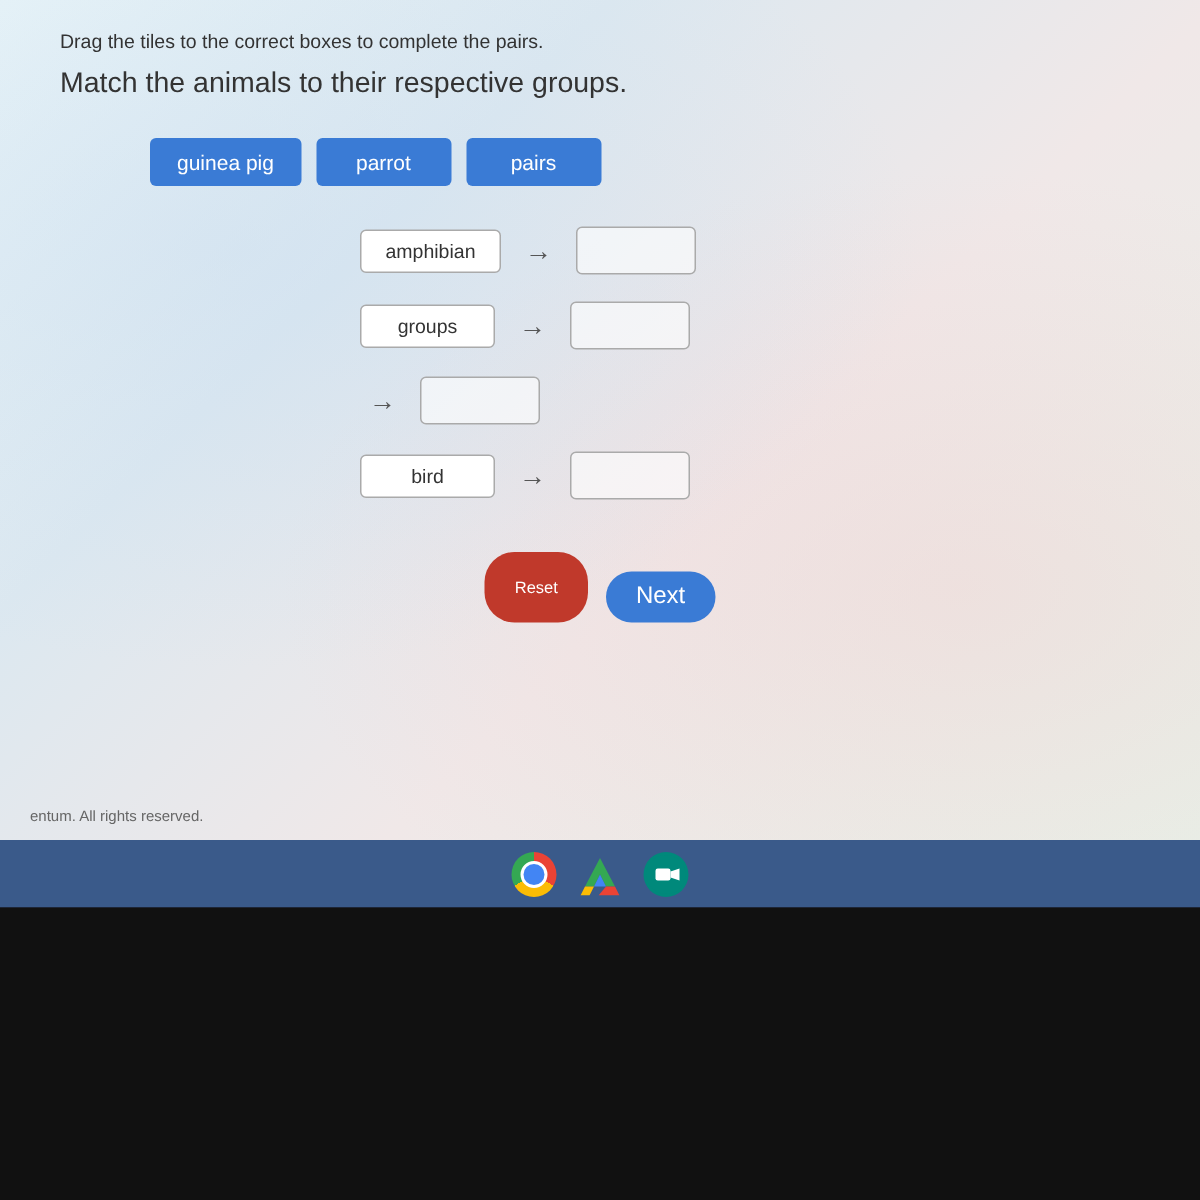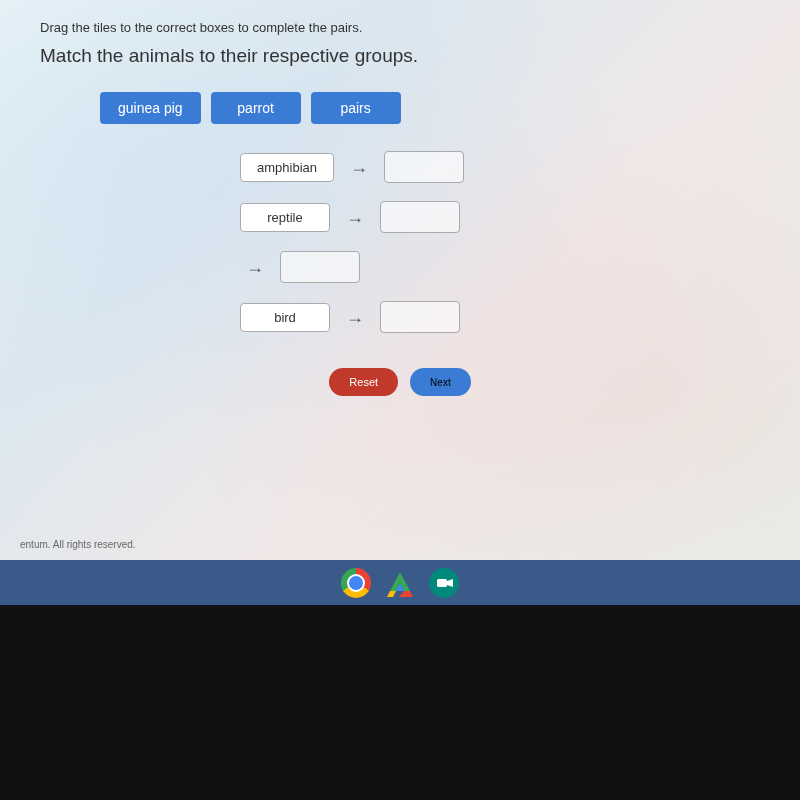--- a/index.html
+++ b/index.html
@@ -121,26 +121,27 @@
       color: white;
       border: none;
       padding: 8px 20px;
       border-radius: 20px;
       font-size: 11px;
       cursor: pointer;
     }
 
     .btn-next {
       background: #3a7bd5;
-      color: #000000;
+      color: #ffffff;
       border: none;
       padding: 8px 20px;
       border-radius: 20px;
-      font-size: 10px;
+      font-size: 16px;
       cursor: pointer;
+      margin-top: 13px;
     }
 
     .footer-text {
       position: absolute;
       bottom: 10px;
       left: 20px;
       font-size: 10px;
       color: #666;
     }
 
@@ -220,21 +221,21 @@
 
     <div class="pairs-area">
 
       <div class="pair-row">
         <div class="category-box">amphibian</div>
         <span class="arrow">→</span>
         <div class="drop-box"></div>
       </div>
 
       <div class="pair-row">
-        <div class="category-box">reptile</div>
+        <div class="category-box">groups</div>
         <span class="arrow">→</span>
         <div class="drop-box"></div>
       </div>
 
       <div class="pair-row">
         <span class="arrow">→</span>
         <div class="drop-box"></div>
       </div>
 
       <div class="pair-row">

